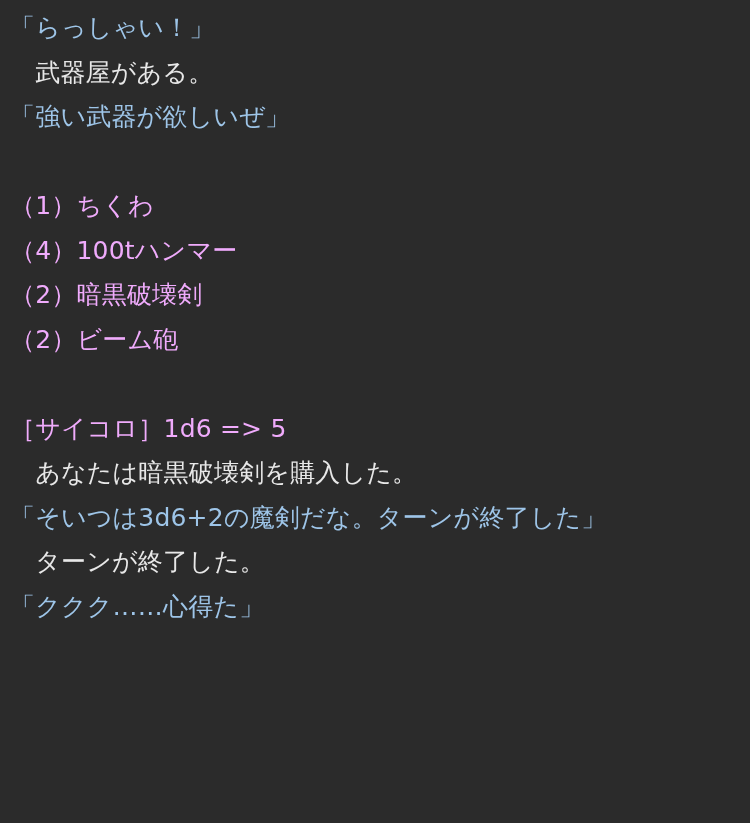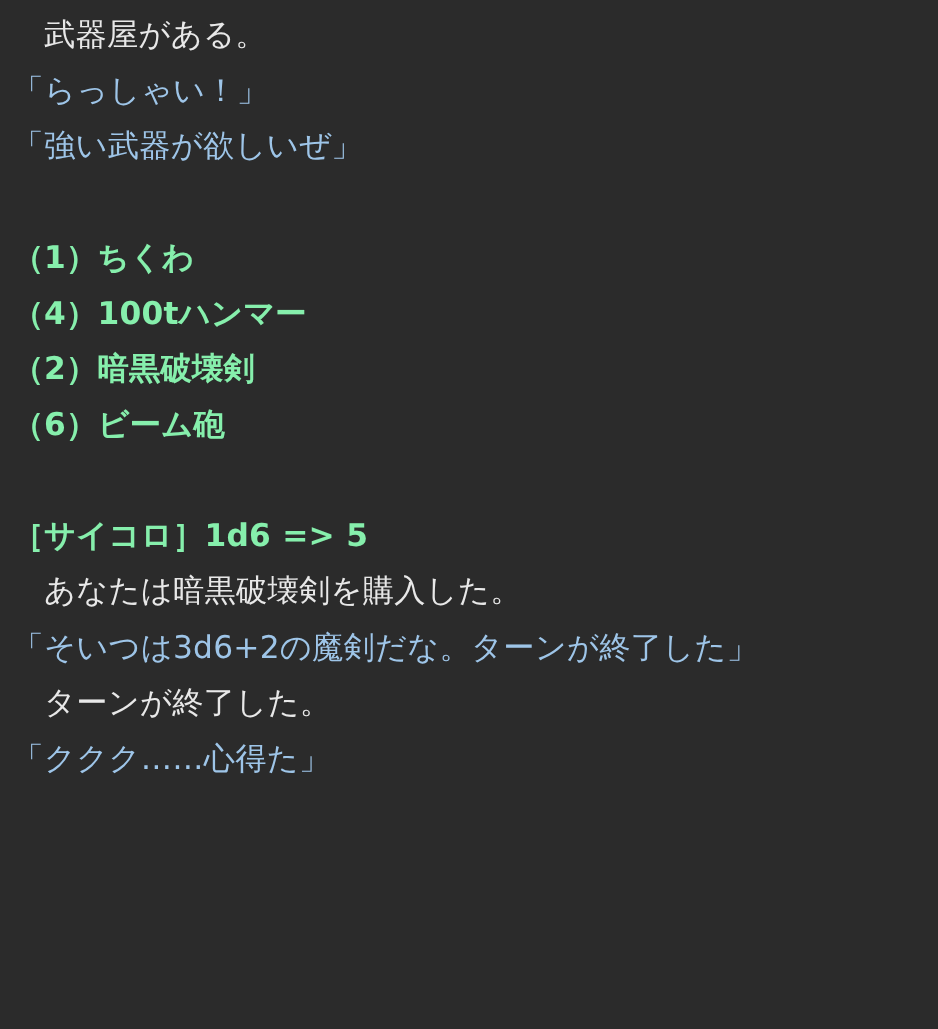--- a/index.html
+++ b/index.html
@@ -25,33 +25,33 @@
     line-height: 44.5px;
     white-space: pre;
     padding-left: 10px;
     letter-spacing: 0.2px;
   }
   .line.blank {
     height: 44.5px;
   }
   .c-white  { color: #e8e8e8; }
   .c-blue   { color: #9ec5e8; }
-  .c-yellow { color: #86efac; font-weight: bold; }
+  .c-yellow { color: #f0abfc; }
 </style>
 </head>
 <body>
 
 <div id="log">
+    <div class="line c-blue">「らっしゃい！」</div>
     <div class="line c-white">　武器屋がある。</div>
-    <div class="line c-blue">「らっしゃい！」</div>
     <div class="line c-blue">「強い武器が欲しいぜ」</div>
     <div class="line c-white blank"></div>
     <div class="line c-yellow">（1）ちくわ</div>
     <div class="line c-yellow">（4）100tハンマー</div>
     <div class="line c-yellow">（2）暗黒破壊剣</div>
-    <div class="line c-yellow">（6）ビーム砲</div>
+    <div class="line c-yellow">（2）ビーム砲</div>
     <div class="line c-white blank"></div>
     <div class="line c-yellow">［サイコロ］1d6 =&gt; 5</div>
     <div class="line c-white">　あなたは暗黒破壊剣を購入した。</div>
     <div class="line c-blue">「そいつは3d6+2の魔剣だな。ターンが終了した」</div>
     <div class="line c-white">　ターンが終了した。</div>
     <div class="line c-blue">「ククク……心得た」</div>
   </div>
 
 </body></html>

